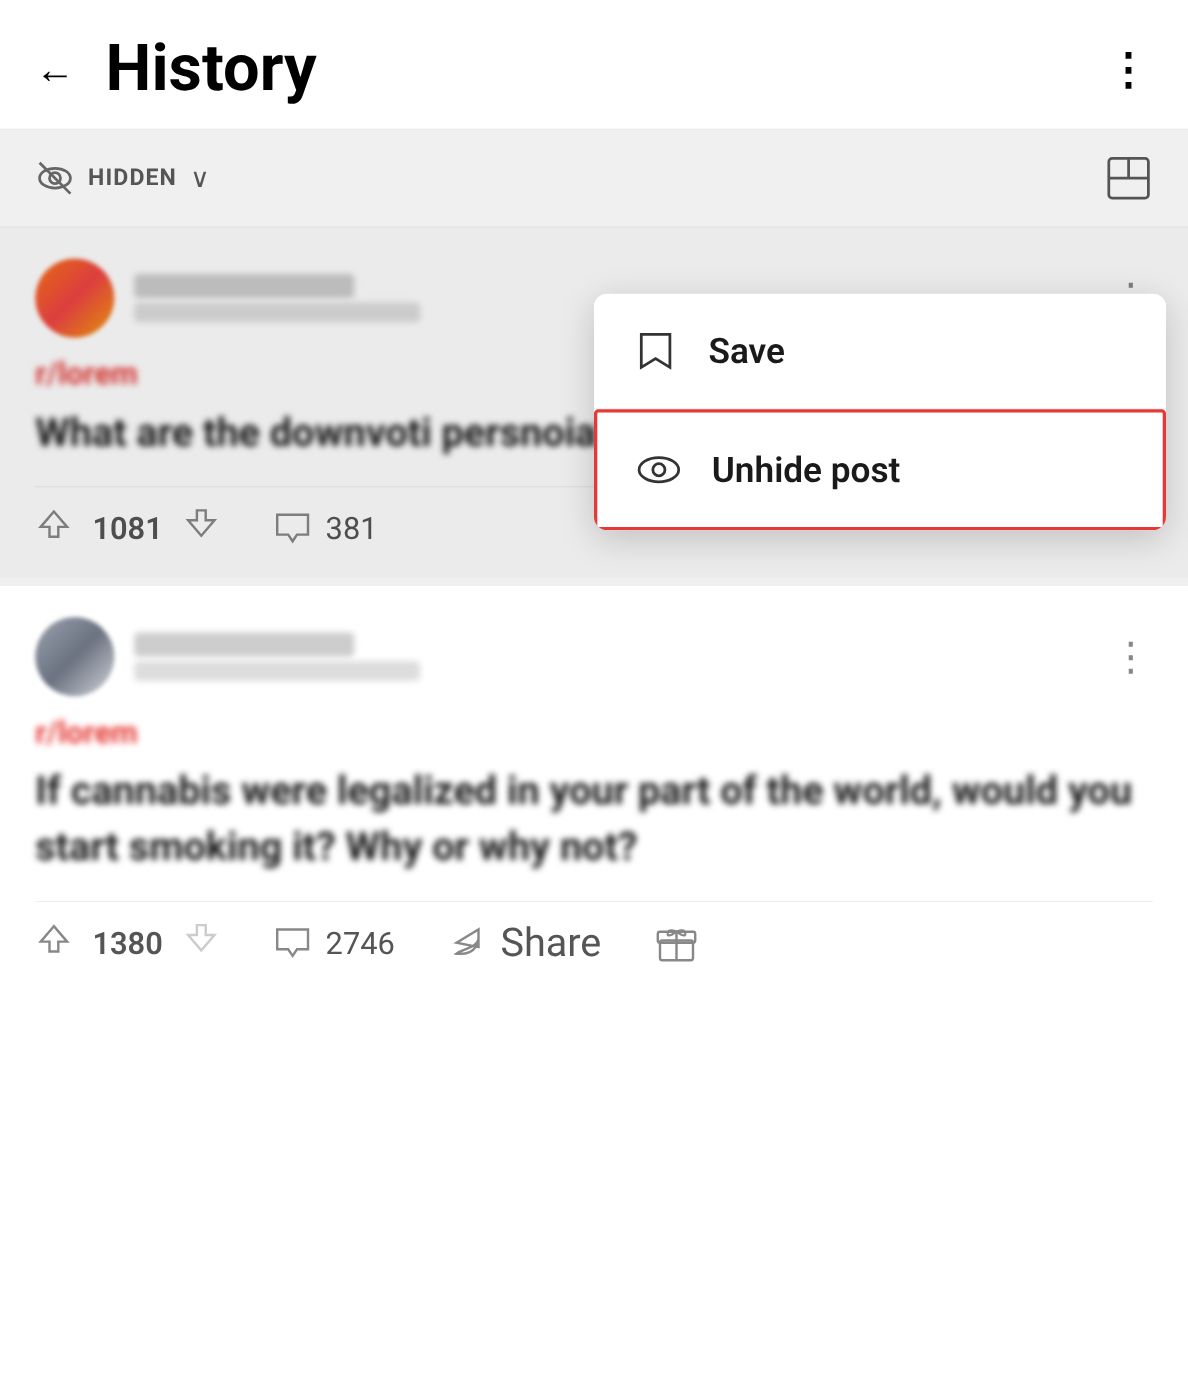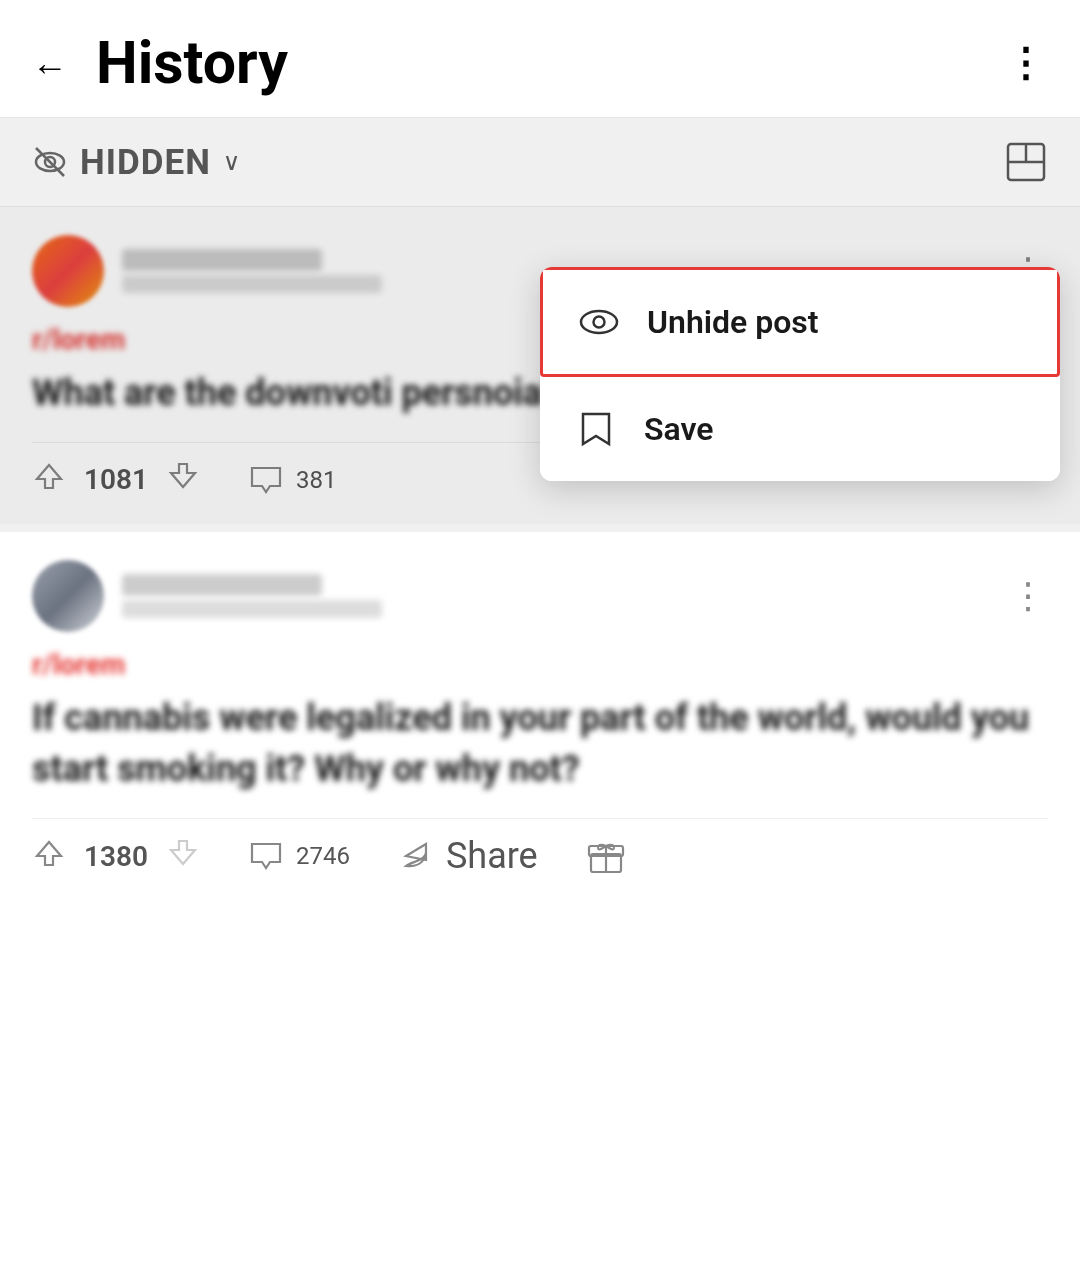--- a/index.html
+++ b/index.html
@@ -56,21 +56,21 @@
     .filter-left {
       display: flex;
       align-items: center;
       gap: 12px;
     }
     .hidden-eye-icon {
       width: 36px;
       height: 36px;
     }
     .filter-label {
-      font-size: 35px;
+      font-size: 21px;
       font-weight: 700;
       color: #555;
       letter-spacing: 1px;
     }
     .chevron-down {
       font-size: 24px;
       color: #555;
     }
     .layout-icon {
       width: 44px;
@@ -159,21 +159,21 @@
     }
     .action-item {
       display: flex;
       align-items: center;
       gap: 12px;
       color: #555;
       font-size: 28px;
       cursor: pointer;
     }
     .action-count {
-      font-size: 24px;
+      font-size: 28px;
       color: #555;
     }
 
     
     .dropdown-overlay {
       position: absolute;
       top: 0;
       left: 0;
       right: 0;
       bottom: 0;
@@ -324,37 +324,37 @@
       <span class="action-count">381</span>
     </div>
   </div>
 
   
   <div class="dropdown-overlay"></div>
 
   
   <div class="dropdown-menu">
 
+    <div class="dropdown-item">
+      <div class="dropdown-item-icon">
+        <svg width="34" height="38" viewBox="0 0 34 38" fill="none" xmlns="http://www.w3.org/2000/svg">
+          <path d="M4 4h26v30l-13-8-13 8V4z" stroke="#333" stroke-width="2.5" fill="none"></path>
+        </svg>
+      </div>
+      <span>Save</span>
+    </div>
+
     <div class="dropdown-item highlighted" style="border:3px solid #e53935;">
       <div class="dropdown-item-icon">
         <svg width="40" height="30" viewBox="0 0 40 30" fill="none" xmlns="http://www.w3.org/2000/svg">
           <ellipse cx="20" cy="15" rx="18" ry="11" stroke="#333" stroke-width="2.5"></ellipse>
           <circle cx="20" cy="15" r="5.5" stroke="#333" stroke-width="2.5"></circle>
         </svg>
       </div>
       <span>Unhide post</span>
-    </div>
-
-    <div class="dropdown-item">
-      <div class="dropdown-item-icon">
-        <svg width="34" height="38" viewBox="0 0 34 38" fill="none" xmlns="http://www.w3.org/2000/svg">
-          <path d="M4 4h26v30l-13-8-13 8V4z" stroke="#333" stroke-width="2.5" fill="none"></path>
-        </svg>
-      </div>
-      <span>Save</span>
     </div>
 
 
   </div>
 </div>
 
 <div class="post-card-2">
   <div class="post-header">
     <div class="post-header-left">
       <div class="avatar avatar-gray"></div>

